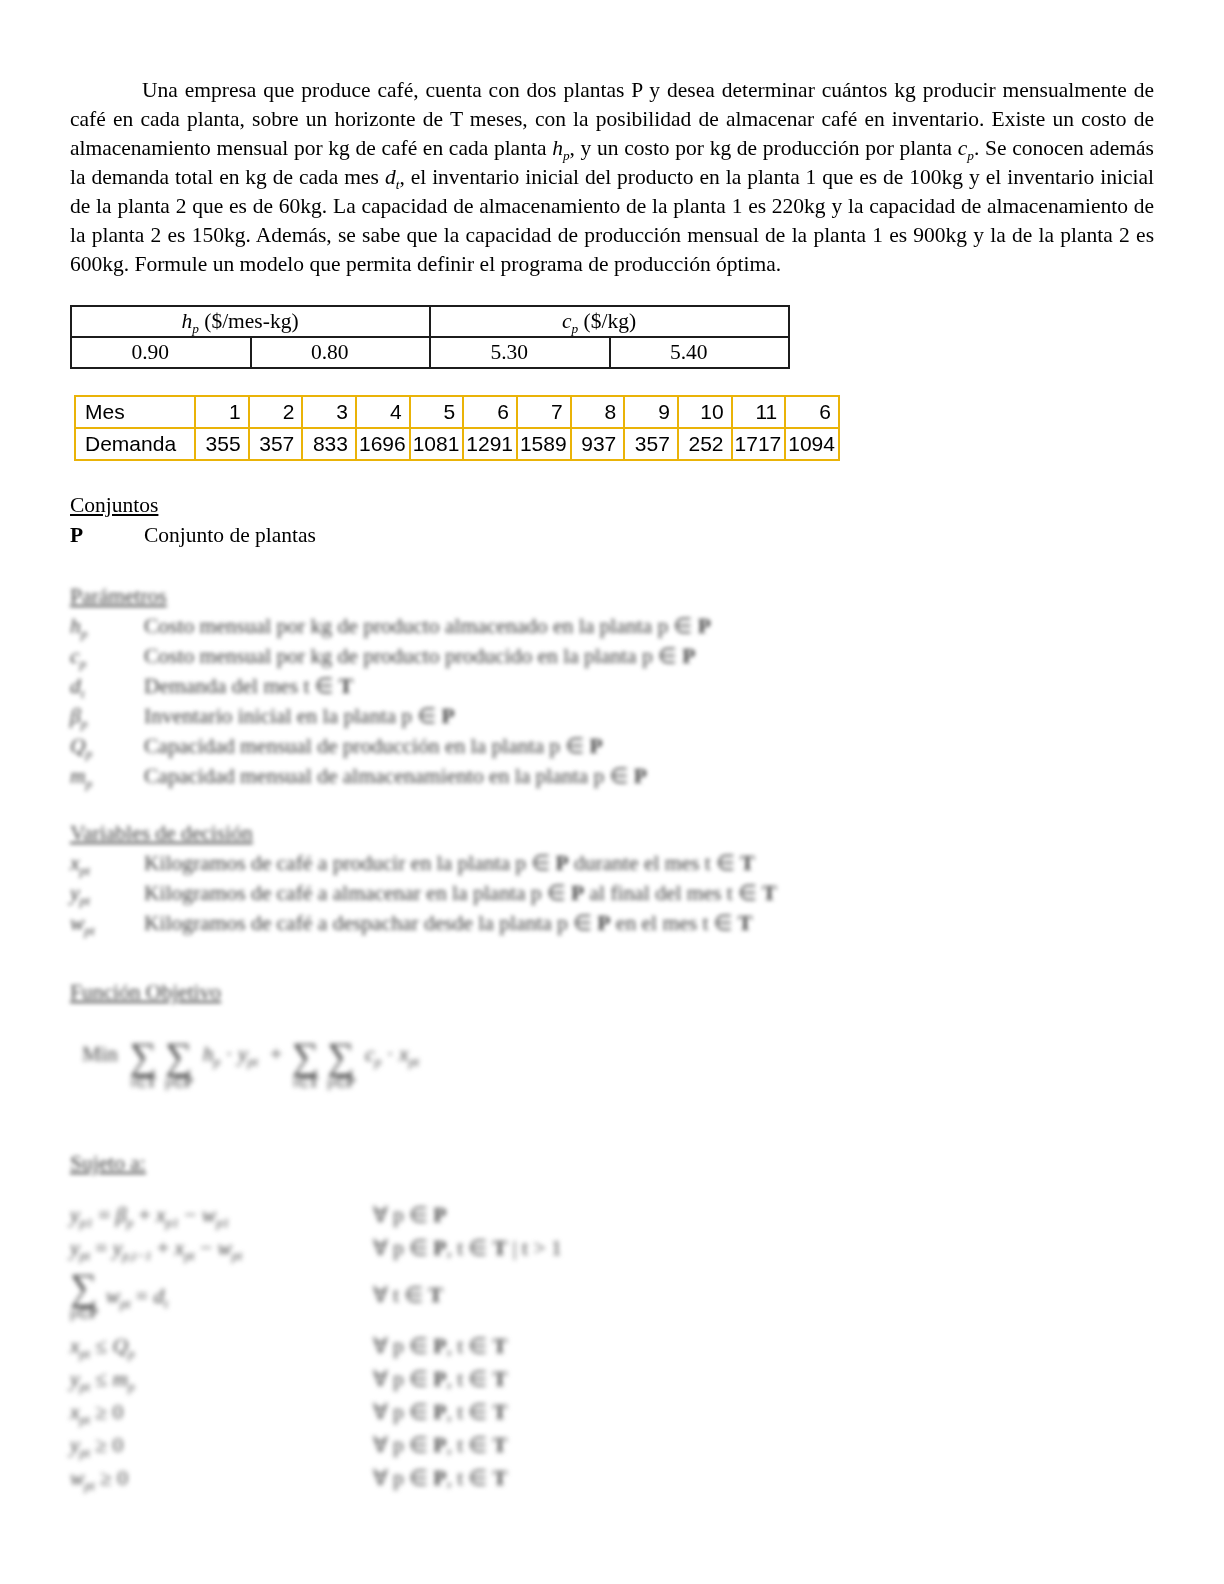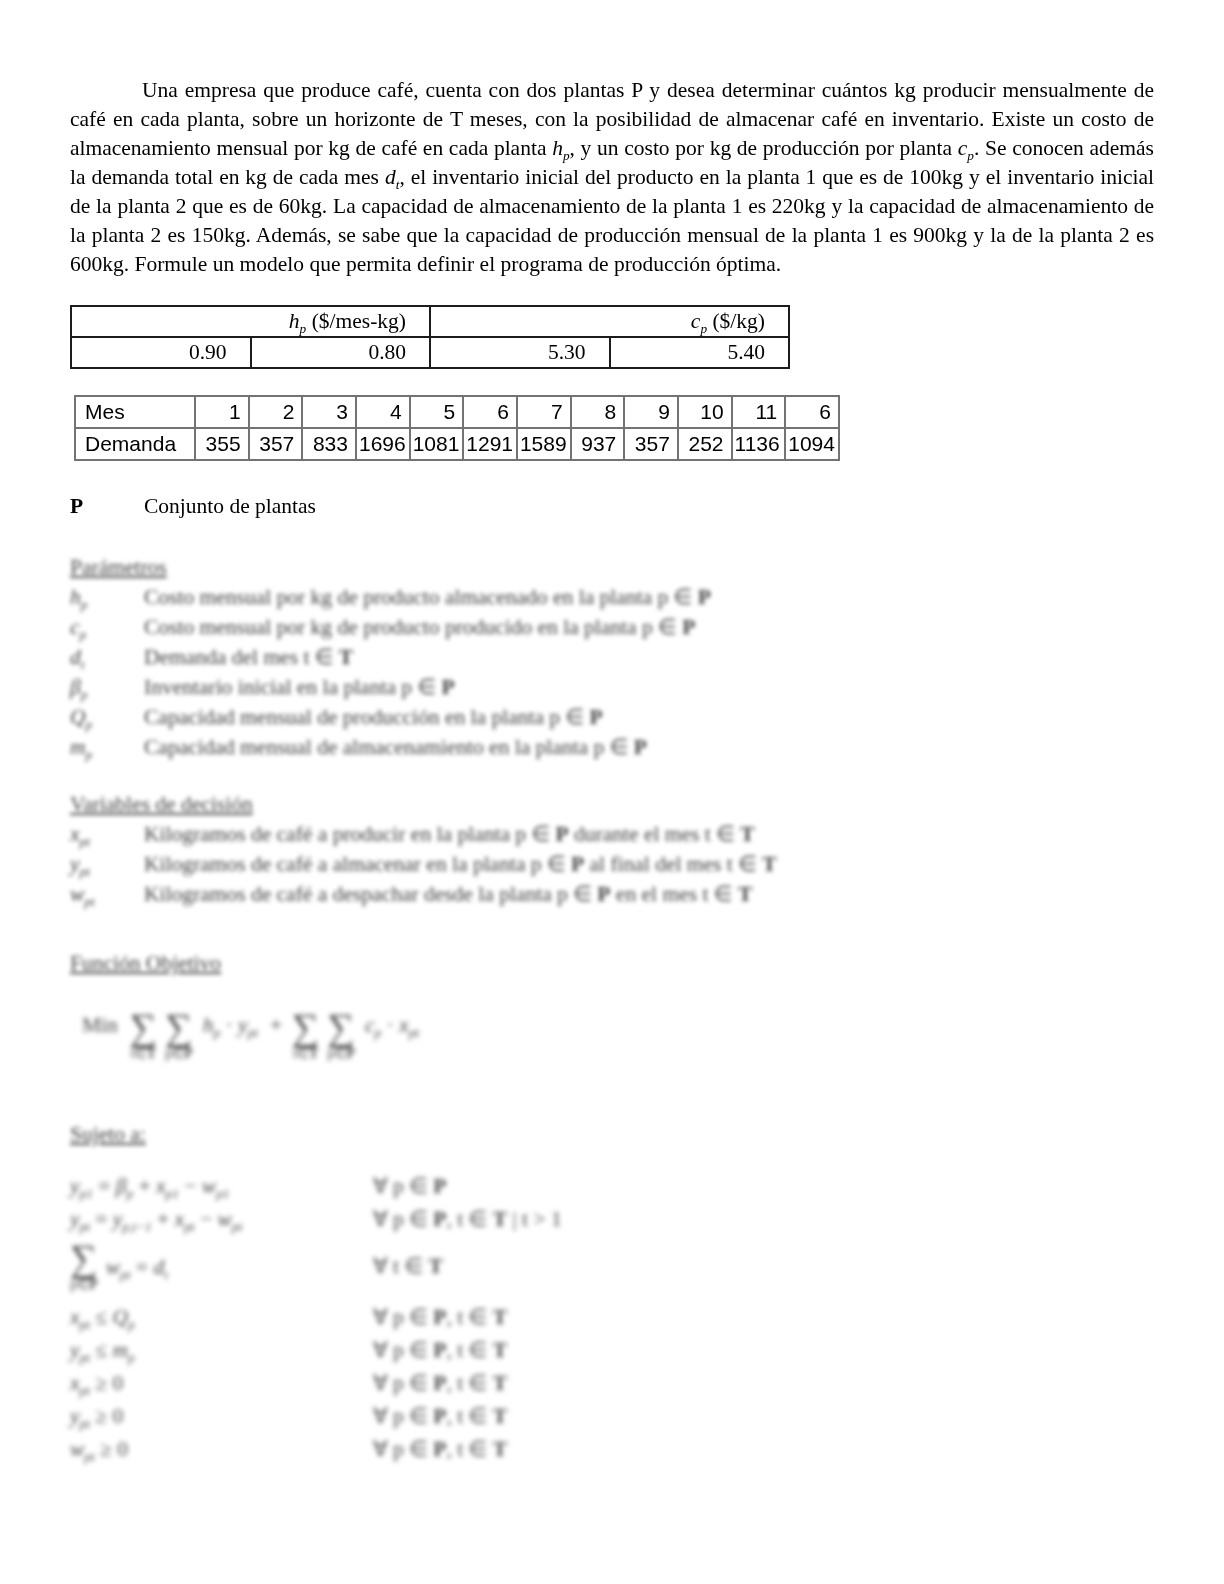--- a/index.html
+++ b/index.html
@@ -7,27 +7,27 @@
   .page{box-sizing:border-box;width:1224px;height:1584px;padding:60px 70px 0 70px;
         font-family:"Liberation Serif",serif;font-size:21.5px;color:#000;}
   sub{font-size:0.62em;line-height:0;}
   i{font-style:italic;}
   b{font-weight:bold;}
 
   .para{margin:16px 0 26px 0;text-align:justify;text-indent:72px;line-height:29px;}
 
   
   .cost-table{border-collapse:collapse;table-layout:fixed;width:720px;margin:0 0 26px 0;}
-  .cost-table td{border:2px solid #1c1c1c;height:29px;text-align:right;padding:0 23px 0 2px;
+  .cost-table td{border:2px solid #1c1c1c;height:29px;text-align:center;padding:0 23px 0 2px;
                  overflow:hidden;white-space:nowrap;}
 
   
   .demand-table{border-collapse:collapse;table-layout:fixed;width:766px;margin:0 0 30px 4px;
                 font-family:"Liberation Sans",sans-serif;font-size:21px;}
-  .demand-table td{border:2px solid #737373;height:30px;text-align:right;padding:0 7px 0 2px;
+  .demand-table td{border:2px solid #eab308;height:30px;text-align:right;padding:0 7px 0 2px;
                    overflow:hidden;white-space:nowrap;}
   .demand-table td.lbl{text-align:left;padding-left:9px;}
 
   .section{margin:0;}
   .sec-title{text-decoration:underline;line-height:29px;}
   .def-row{line-height:30px;white-space:nowrap;}
   .sym{display:inline-block;width:74px;}
   .boldsym{font-weight:bold;}
 
   
@@ -101,27 +101,28 @@
       <td>355</td>
       <td>357</td>
       <td>833</td>
       <td>1696</td>
       <td>1081</td>
       <td>1291</td>
       <td>1589</td>
       <td>937</td>
       <td>357</td>
       <td>252</td>
-      <td>1136</td>
+      <td>1717</td>
       <td>1094</td>
     </tr>
   </tbody>
     </table>
 
   <div class="section mt-sets">
+    <div class="sec-title">Conjuntos</div>
     <div class="def-row">
       <span class="sym boldsym">P</span><span>Conjunto de plantas</span>
     </div>
   </div>
 
   <div class="section mt-params fuzzy">
     <div class="sec-title">Parámetros</div>
     <div class="def-row">
       <span class="sym"><i>h<sub>p</sub></i></span><span>Costo mensual por kg de producto almacenado en la planta p ∈ <b>P</b></span>
     </div>

